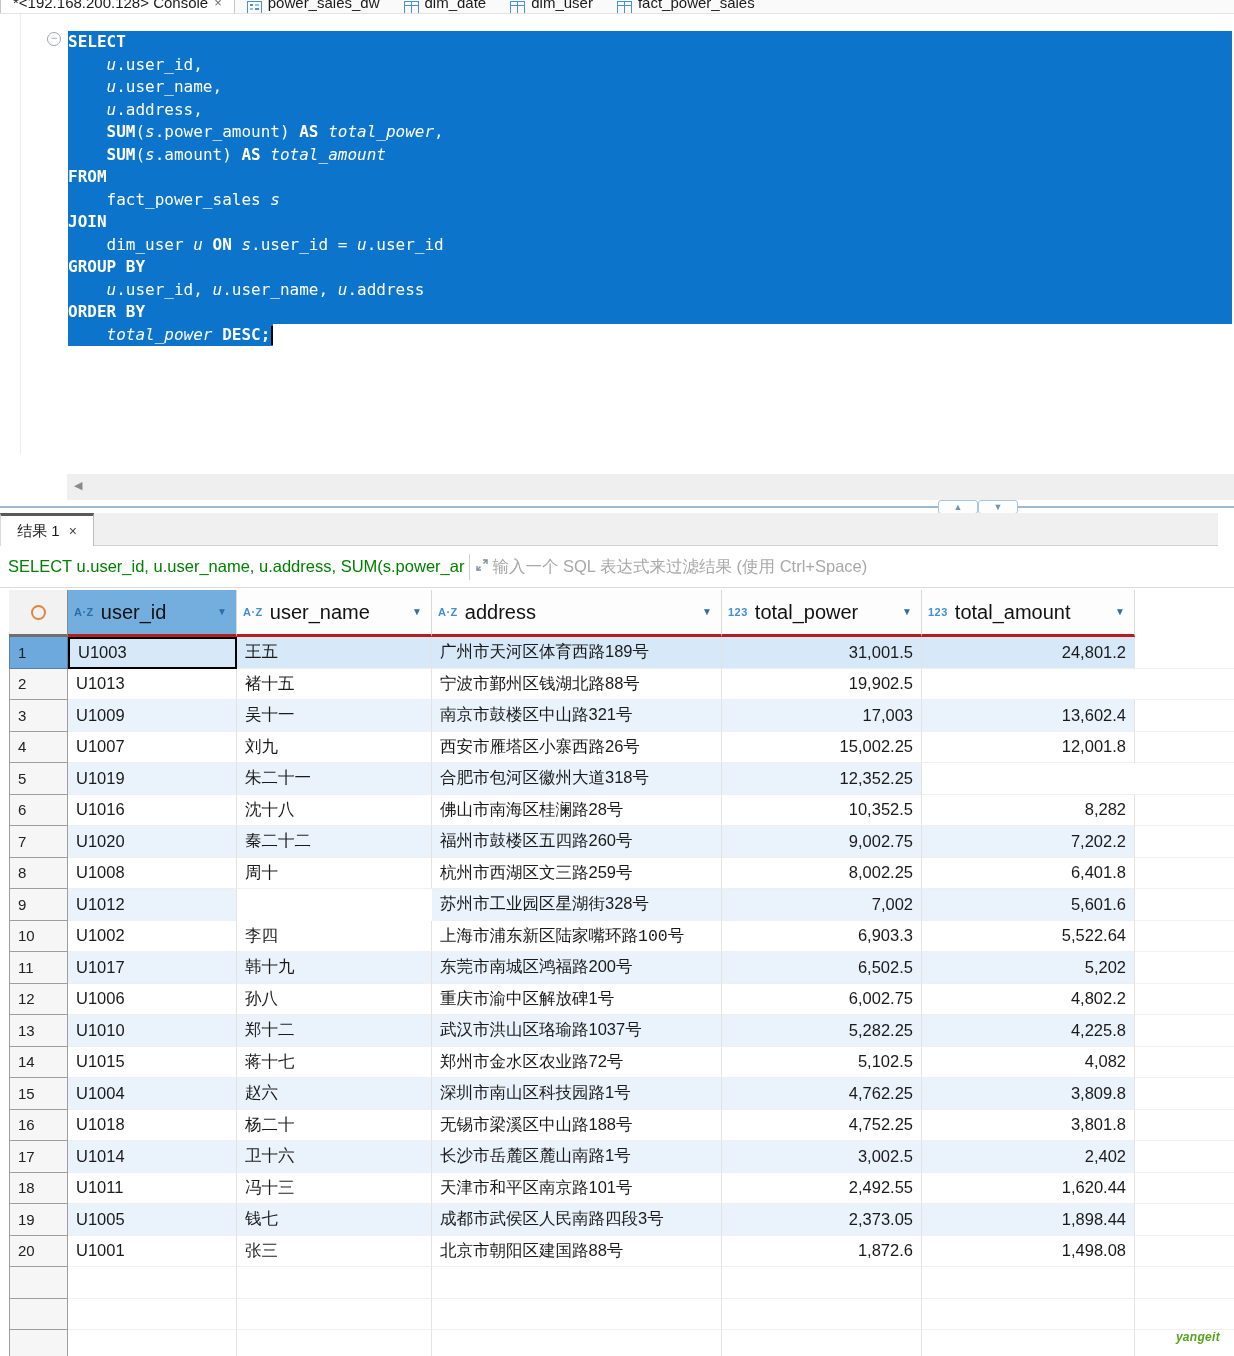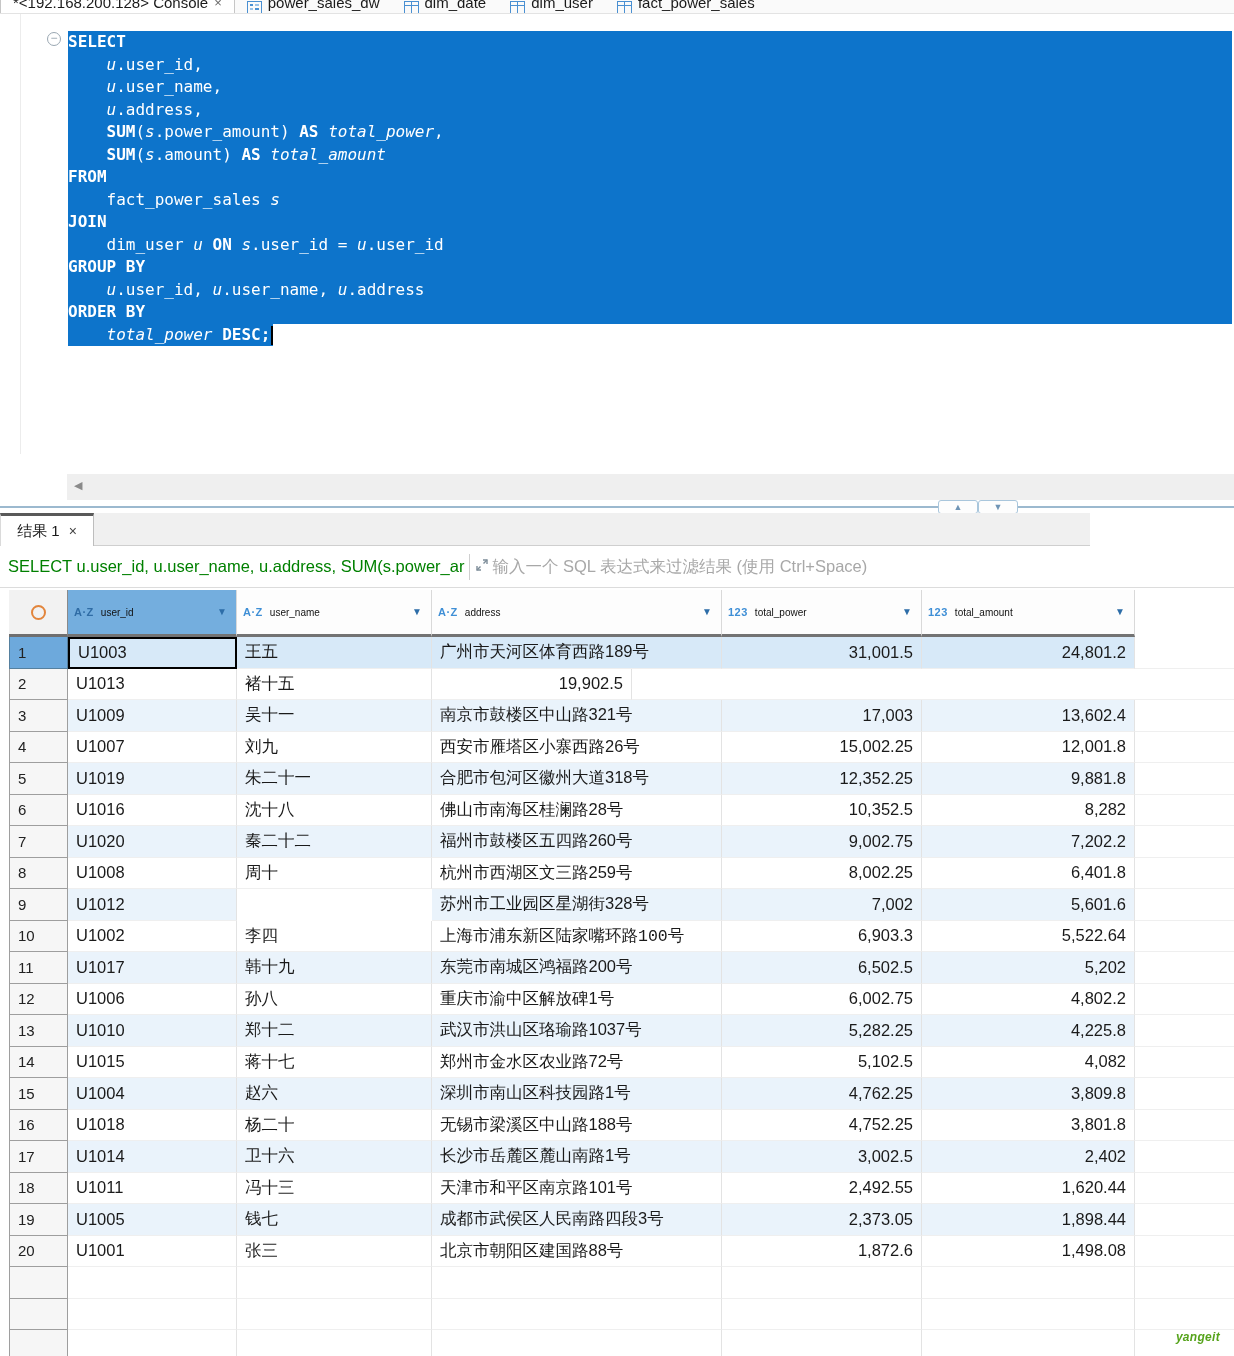--- a/index.html
+++ b/index.html
@@ -32,21 +32,21 @@
   .hscroll .arrow { position:absolute; left:7px; top:5px; font-size:11px; color:#8a8a8a; }
 
   
   .splitter { position:absolute; top:500px; left:0; width:1234px; height:13px; background:#fff; }
   .splitter .line { position:absolute; top:6px; left:0; width:1234px; height:2px; background:#9cb9cf; }
   .split-btns { position:absolute; left:938px; top:0; display:flex; gap:0; }
   .split-btn { width:40px; height:14px; background:#fdfdfd; border:1px solid #a9c6dc; border-radius:3px;
     font-size:9px; color:#6f94b5; text-align:center; line-height:12px; }
 
   
-  .res-tabbar { position:absolute; top:513px; left:0; width:1090px; height:33px; background:#f0f0f0;
+  .res-tabbar { position:absolute; top:513px; left:0; width:1218px; height:33px; background:#f0f0f0;
     border-bottom:1px solid #cfcfcf; }
   .res-tab { position:absolute; left:0; top:0; width:94px; height:33px; background:#fff;
     border-top:3px solid #595959; border-right:1px solid #bdbdbd; border-left:1px solid #dadada;
     display:flex; align-items:center; justify-content:center; gap:9px; font-size:15px; }
   .res-tab .close { color:#444; font-size:14px; }
 
   
   .filterbar { position:absolute; top:546px; left:0; width:1234px; height:42px; background:#fff;
     border-bottom:1px solid #dcdcdc; display:flex; align-items:center; }
   .filter-expr { color:#008000; font-size:16.5px; padding-left:8px; white-space:nowrap; }
@@ -54,25 +54,25 @@
   .filter-expand { margin:0 2px 0 4px; }
   .filter-ph { color:#a8a8a8; font-size:16.5px; white-space:nowrap; }
 
   
   .grid { position:absolute; top:590px; left:9px; width:1225px; height:766px; font-size:16.5px; }
   .g-header { display:flex; height:47px; }
   .g-corner { flex:0 0 59px; background:#f2f2f2; border-right:1px solid #8a8a8a; border-bottom:3px solid #6f6f6f;
     display:flex; align-items:center; justify-content:center; }
   .g-circle { width:15px; height:15px; border:2px solid #e2853c; border-radius:50%; }
   .g-hcell { position:relative; display:flex; align-items:center; padding:0 6px; background:#fdfdfd;
-    border-right:1px solid #d9d9d9; border-bottom:3px solid #737373; }
+    border-right:1px solid #d9d9d9; border-bottom:3px solid #b91c1c; }
   .g-hcell.sel { background:#74aede; }
   .g-hcell .typeicon { color:#3f8fd6; font-size:11px; font-weight:bold; margin-right:7px; letter-spacing:0.5px; }
   .g-hcell.sel .typeicon { color:#2f6ca5; }
-  .g-hcell .hlabel { font-size:10px; color:#111; }
+  .g-hcell .hlabel { font-size:20px; color:#111; }
   .g-hcell .dd { position:absolute; right:9px; top:16px; font-size:10px; color:#2d6da8; }
   .g-hfill { flex:1 1 auto; background:#fff; border-bottom:3px solid transparent; }
 
   .g-row { display:flex; height:31.5px; }
   .g-rownum { flex:0 0 59px; background:#f6f6f6; border:1px solid #9e9e9e; border-top:none;
     font-size:15px; color:#222; display:flex; align-items:center; padding-left:8px; }
   .g-row.selrow .g-rownum { background:#6da9dc; border-color:#55809f; }
   .g-cell { display:flex; align-items:center; padding:0 8px; white-space:nowrap; overflow:hidden;
     border-right:1px solid #e3e3e3; border-bottom:1px solid #efefef; background:#fff; }
   .g-cell.num { justify-content:flex-end; }
@@ -209,20 +209,21 @@
         <div class="g-cell" style="flex: 0 0 195px;">王五</div>
         <div class="g-cell" style="flex: 0 0 290px; text-align: center;">广州市天河区体育西路189号</div>
         <div class="g-cell num" style="flex: 0 0 200px;">31,001.5</div>
         <div class="g-cell num" style="flex: 0 0 213px;">24,801.2</div>
         <div class="g-fill"></div>
       </div>
       <div class="g-row">
         <div class="g-rownum">2</div>
         <div class="g-cell" style="flex: 0 0 169px;">U1013</div>
         <div class="g-cell" style="flex: 0 0 195px;">褚十五</div>
+        <div class="g-cell" style="flex: 0 0 290px;">宁波市鄞州区钱湖北路88号</div>
         <div class="g-cell num" style="flex: 0 0 200px;">19,902.5</div>
         <div class="g-fill"></div>
       </div>
       <div class="g-row odd">
         <div class="g-rownum">3</div>
         <div class="g-cell" style="flex: 0 0 169px;">U1009</div>
         <div class="g-cell" style="flex: 0 0 195px;">吴十一</div>
         <div class="g-cell" style="flex: 0 0 290px;">南京市鼓楼区中山路321号</div>
         <div class="g-cell num" style="flex: 0 0 200px;">17,003</div>
         <div class="g-cell num" style="flex: 0 0 213px;">13,602.4</div>
@@ -236,21 +237,20 @@
         <div class="g-cell num" style="flex: 0 0 200px;">15,002.25</div>
         <div class="g-cell num" style="flex: 0 0 213px;">12,001.8</div>
         <div class="g-fill"></div>
       </div>
       <div class="g-row odd">
         <div class="g-rownum">5</div>
         <div class="g-cell" style="flex: 0 0 169px;">U1019</div>
         <div class="g-cell" style="flex: 0 0 195px;">朱二十一</div>
         <div class="g-cell" style="flex: 0 0 290px;">合肥市包河区徽州大道318号</div>
         <div class="g-cell num" style="flex: 0 0 200px;">12,352.25</div>
-        <div class="g-cell num" style="flex: 0 0 213px;">9,881.8</div>
         <div class="g-fill"></div>
       </div>
       <div class="g-row">
         <div class="g-rownum">6</div>
         <div class="g-cell" style="flex: 0 0 169px;">U1016</div>
         <div class="g-cell" style="flex: 0 0 195px;">沈十八</div>
         <div class="g-cell" style="flex: 0 0 290px;">佛山市南海区桂澜路28号</div>
         <div class="g-cell num" style="flex: 0 0 200px;">10,352.5</div>
         <div class="g-cell num" style="flex: 0 0 213px;">8,282</div>
         <div class="g-fill"></div>

